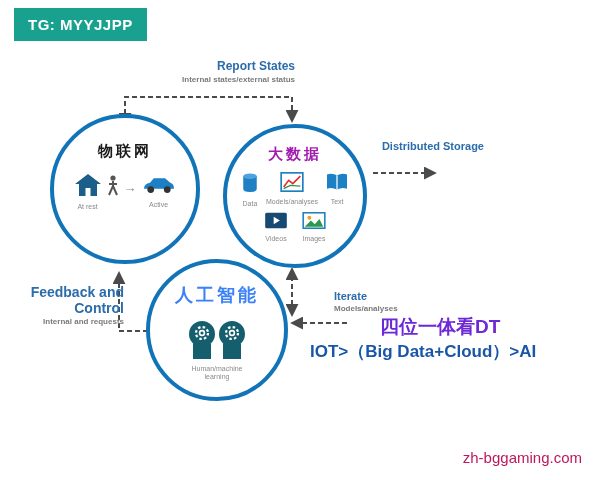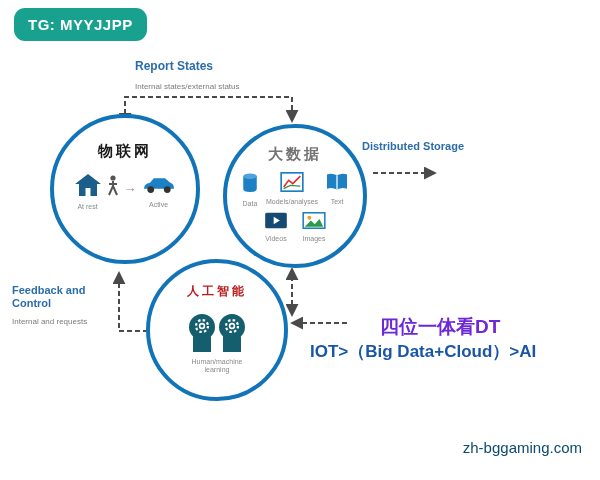--- a/index.html
+++ b/index.html
@@ -2,57 +2,57 @@
 <html><head>
 <meta charset="utf-8">
 <style>
   html,body{margin:0;padding:0;background:#fff;}
   .stage{
     position:relative;width:600px;height:480px;background:#ffffff;overflow:hidden;
     font-family:"Liberation Sans","DejaVu Sans",sans-serif;
   }
   .badge{
     position:absolute;left:14px;top:8px;background:#19a18f;color:#fff;
-    font-weight:bold;font-size:15px;padding:8px 14px;letter-spacing:0.5px;border-radius:11px;
+    font-weight:bold;font-size:15px;padding:8px 14px;letter-spacing:0.5px;
   }
   .arrow-layer{position:absolute;left:0;top:0;width:600px;height:480px;pointer-events:none;}
   .arrow-path{stroke:#4a4a4a;stroke-width:2;fill:none;stroke-dasharray:5 3;}
 
-  .flow-label{position:absolute;text-align:left;}
+  .flow-label{position:absolute;text-align:right;}
   .flow-title{color:#2b6cab;font-weight:bold;font-size:12px;line-height:1.15;}
-  .flow-sub{color:#7a7a7a;font-size:8px;line-height:1.15;margin-top:8px;}
+  .flow-sub{color:#7a7a7a;font-size:8px;line-height:1.15;margin-top:1px;font-weight:bold;}
   .lbl-report{left:135px;top:60px;width:160px;}
   .lbl-storage{left:362px;top:140px;width:122px;}
   .lbl-storage .flow-title{font-size:11px;}
   .lbl-feedback{left:12px;top:284px;width:112px;}
-  .lbl-feedback .flow-title{font-size:11px;}
+  .lbl-feedback .flow-title{font-size:14px;}
   .lbl-iterate{left:334px;top:290px;width:110px;text-align:left;}
   .lbl-iterate .flow-title{font-size:11px;}
 
   .circle{
     position:absolute;border:4px solid #1274b8;border-radius:50%;background:#fff;
     box-sizing:border-box;display:flex;flex-direction:column;align-items:center;
   }
   .c-iot{left:50px;top:114px;width:150px;height:150px;padding-top:24px;}
   .c-big{left:223px;top:124px;width:144px;height:144px;padding-top:17px;}
   .c-cloud{left:443px;top:134px;width:124px;height:124px;padding-top:22px;}
   .c-ai{left:146px;top:259px;width:142px;height:142px;padding-top:20px;}
 
   .c-title{font-size:15px;font-weight:bold;color:#1a1a1a;letter-spacing:3px;}
-  .c-title.red{color:#737373;}
-  .c-title.purple{color:#b91c1c;font-size:12px;}
+  .c-title.red{color:#a21caf;}
+  .c-title.purple{color:#3b82f6;font-size:18px;}
 
   .icon-row{display:flex;align-items:center;justify-content:center;}
   .icon-col{display:flex;flex-direction:column;align-items:center;}
   .tiny{font-size:7px;color:#8a8a8a;line-height:1.1;margin-top:2px;text-align:center;}
   .arrow-glyph{color:#8a8a8a;font-size:13px;line-height:1;}
 
   .cap1{position:absolute;left:380px;top:314px;color:#6d28d9;font-weight:bold;font-size:19px;}
   .cap2{position:absolute;left:310px;top:340px;color:#1a56a8;font-weight:bold;font-size:17px;text-align:right;}
-  .watermark{position:absolute;right:18px;bottom:24px;color:#0c4a6e;font-size:15px;}
+  .watermark{position:absolute;right:18px;bottom:14px;color:#be185d;font-size:15px;}
 </style>
 </head>
 <body>
 
 <div class="stage">
 
   <div class="badge">TG: MYYJJPP</div>
 
   <svg class="arrow-layer" viewBox="0 0 600 480">
     <defs>
@@ -70,20 +70,24 @@
   <div class="flow-label lbl-report">
     <div class="flow-title">Report States</div>
     <div class="flow-sub">Internal states/external status</div>
   </div>
   <div class="flow-label lbl-storage">
     <div class="flow-title">Distributed Storage</div>
   </div>
   <div class="flow-label lbl-feedback">
     <div class="flow-title">Feedback and Control</div>
     <div class="flow-sub">Internal and requests</div>
+  </div>
+  <div class="flow-label lbl-iterate">
+    <div class="flow-title">Iterate</div>
+    <div class="flow-sub">Models/analyses</div>
   </div>
 
   <div class="circle c-iot">
     <div class="c-title">物联网</div>
     <div class="icon-row" style="gap:4px;margin-top:12px;">
       <div class="icon-col">
         <span>
           <svg width="28" height="24" viewBox="0 0 28 24">
             <path d="M14 1 L27 11 H23 V23 H5 V11 H1 Z" fill="#1b5e8a"></path>
             <rect x="11.5" y="15" width="5" height="8" fill="#fff"></rect>

